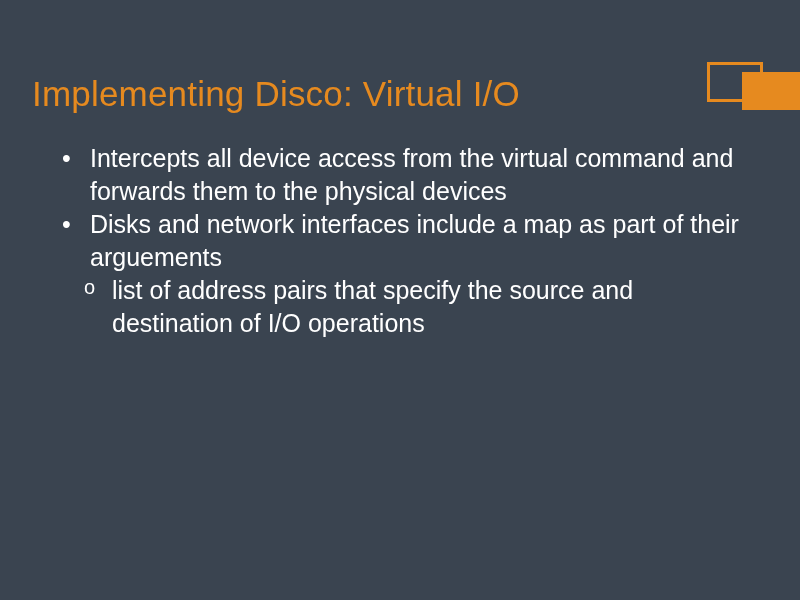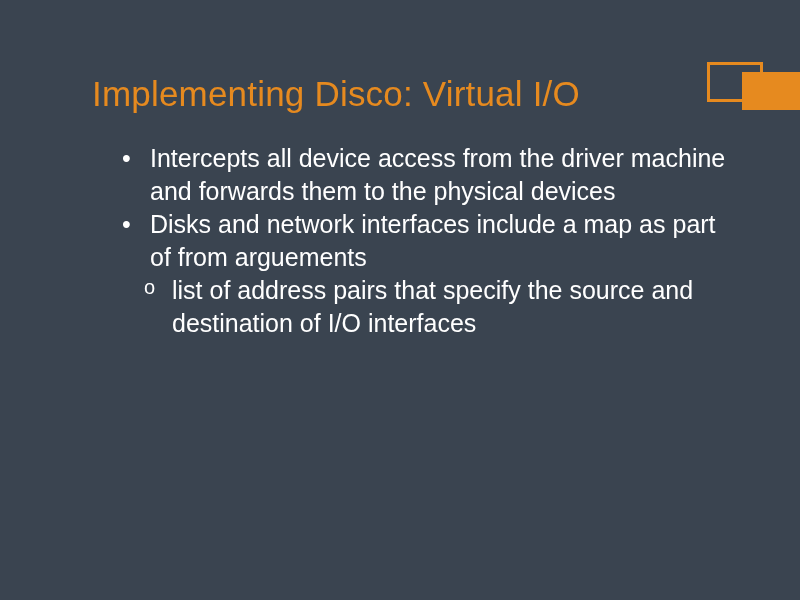--- a/index.html
+++ b/index.html
@@ -25,21 +25,21 @@
   }
   .decoration .solid-box {
     position: absolute;
     top: 10px;
     right: 0;
     width: 58px;
     height: 38px;
     background: #e68a1f;
   }
   .slide {
-    padding: 74px 60px 0 92px;
+    padding: 74px 60px 0 32px;
   }
   .title {
     color: #e68a1f;
     font-size: 35px;
     font-weight: 400;
     letter-spacing: 0.2px;
     margin-bottom: 28px;
   }
   .content {
     color: #ffffff;
@@ -79,22 +79,22 @@
 
 <div class="decoration">
   <div class="outline-box"></div>
   <div class="solid-box"></div>
 </div>
 
 <div class="slide">
   <h1 class="title">Implementing Disco: Virtual I/O</h1>
   <div class="content">
     <div class="bullet-item">
-      <span>Intercepts all device access from the driver machine and forwards them to the physical devices</span>
+      <span>Intercepts all device access from the virtual command and forwards them to the physical devices</span>
     </div>
     <div class="bullet-item">
-      <span>Disks and network interfaces include a map as part of from arguements</span>
+      <span>Disks and network interfaces include a map as part of their arguements</span>
     </div>
     <div class="sub-item">
-      <span>list of address pairs that specify the source and destination of I/O interfaces</span>
+      <span>list of address pairs that specify the source and destination of I/O operations</span>
     </div>
   </div>
 </div>
 
 </body></html>

